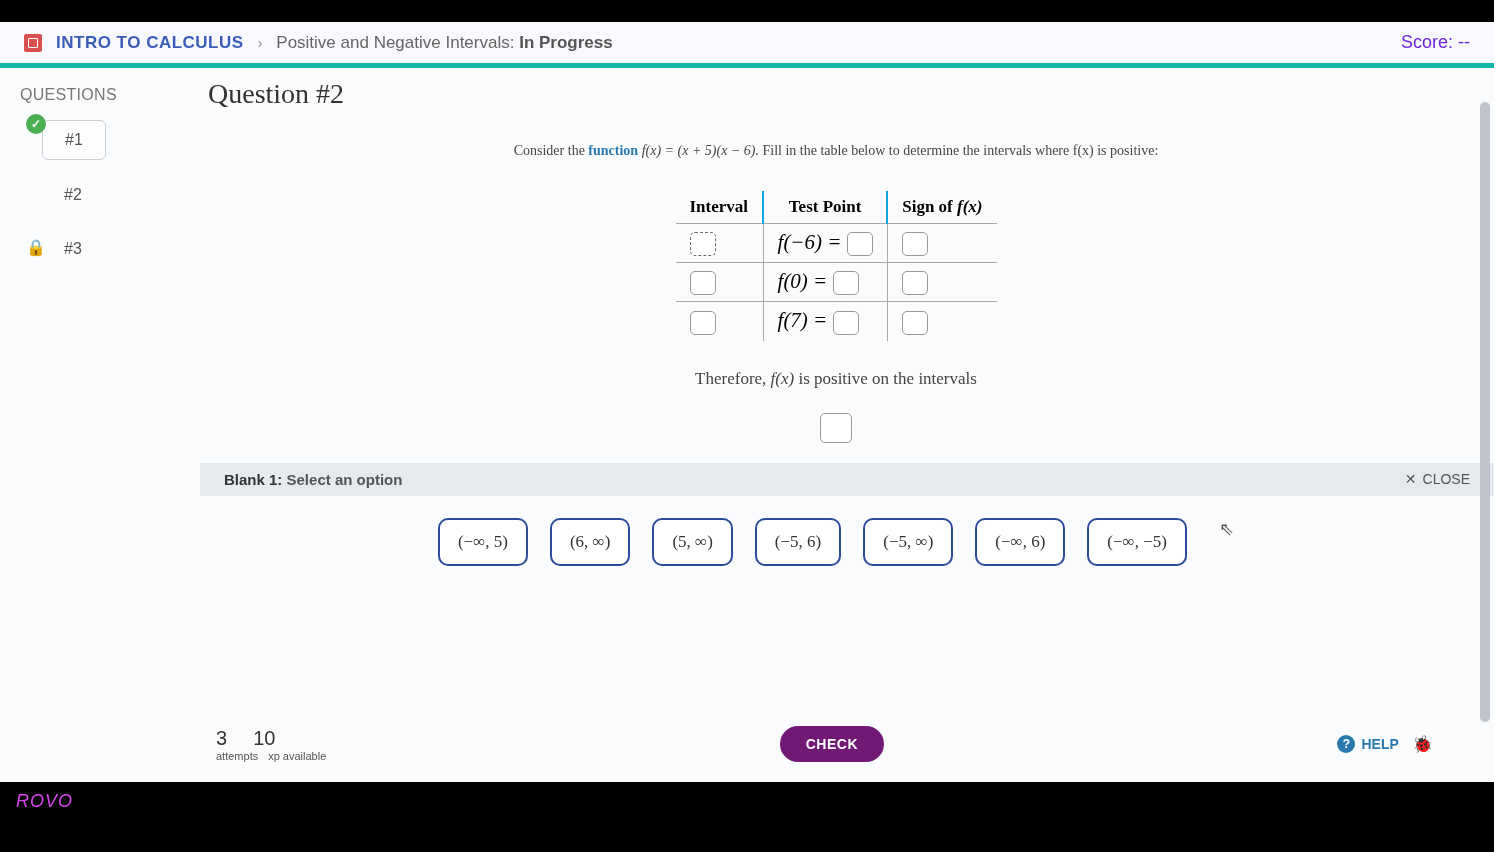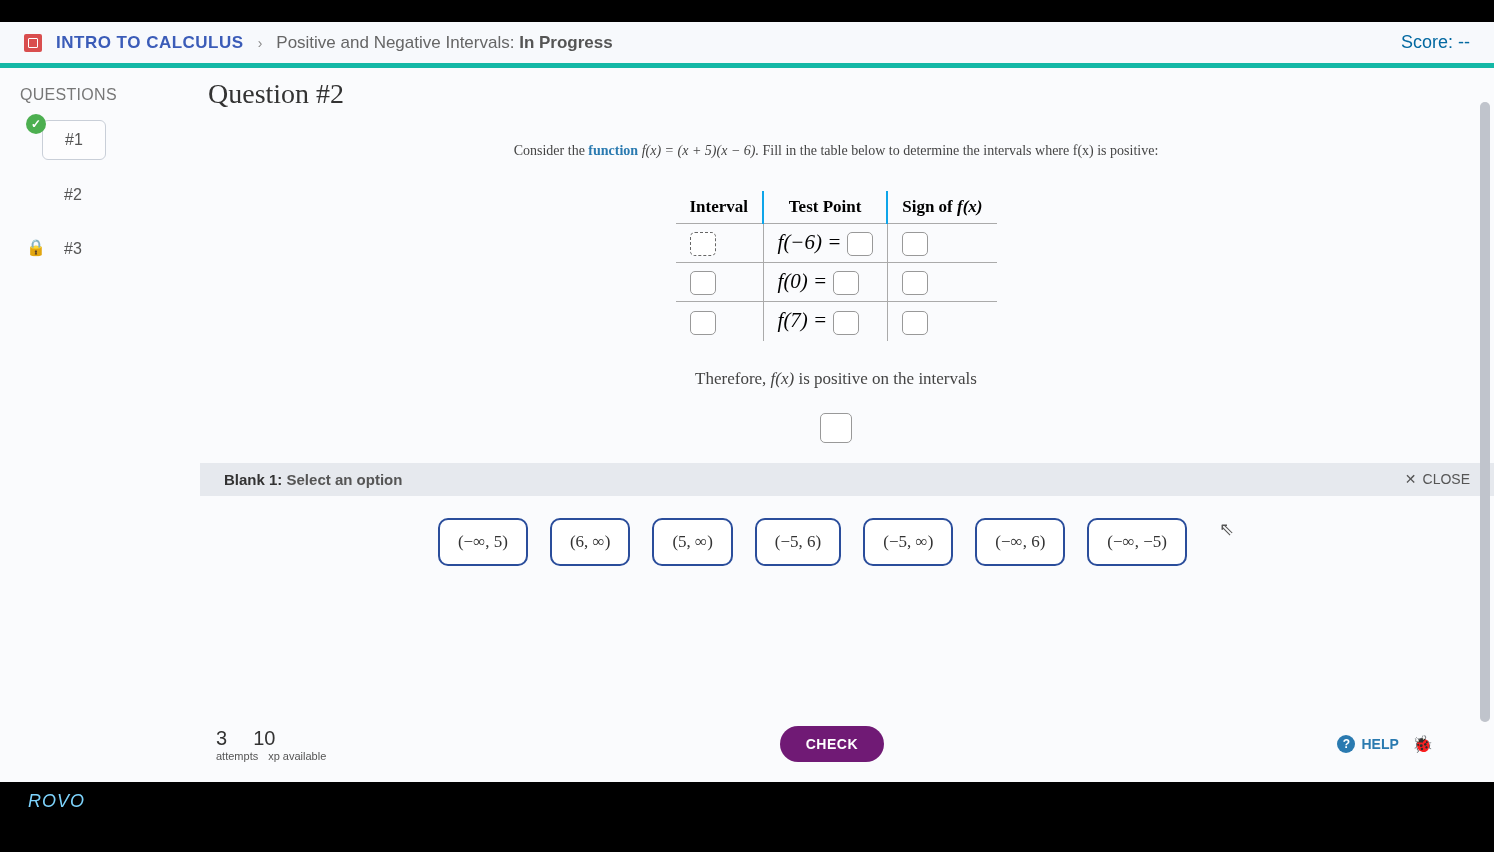--- a/index.html
+++ b/index.html
@@ -47,21 +47,21 @@
   content: "";
   width: 8px;
   height: 8px;
   border: 1.5px solid #fff;
   border-radius: 1px;
 }
 .course-title { color: #3b5cb8; font-weight: 600; letter-spacing: .5px; }
 .chevron { color: #888; font-size: 14px; }
 .section-title { color: #666; }
 .section-status { color: #555; font-weight: 600; }
-.score-label { color: #0369a1; font-size: 18px; }
+.score-label { color: #6d28d9; font-size: 18px; }
 .main-area {
   display: flex;
   height: calc(100% - 52px);
 }
 .sidebar {
   width: 200px;
   padding: 18px 20px;
 }
 .sidebar-title {
   color: #777;
@@ -265,22 +265,22 @@
 }
 .scrollbar-thumb {
   width: 100%;
   height: 100%;
   background: #c0c4cc;
   border-radius: 5px;
 }
 .bottom-edge {
   position: absolute;
   bottom: 40px;
-  left: 28px;
-  color: #7dd3fc;
+  left: 16px;
+  color: #d946ef;
   font-size: 18px;
   font-style: italic;
   letter-spacing: 1px;
 }
 .cursor-icon {
   position: absolute;
   right: 70px;
   bottom: 160px;
   color: #555;
   font-size: 18px;

